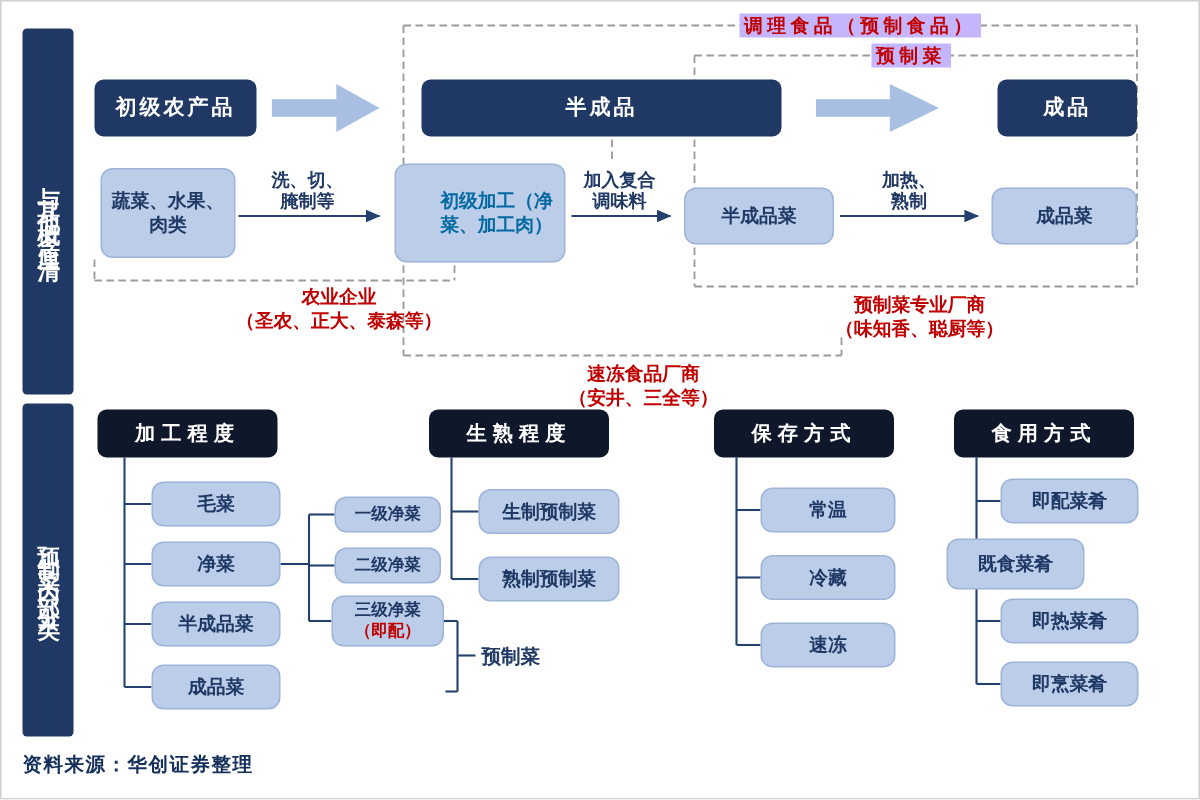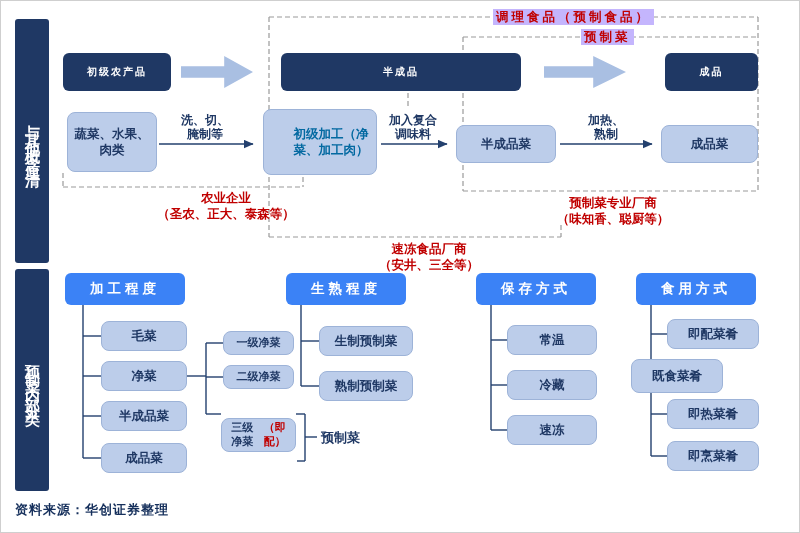--- a/index.html
+++ b/index.html
@@ -4,29 +4,29 @@
 <style>
   html,body{margin:0;padding:0;background:#ffffff;}
   .canvas{position:relative;width:800px;height:533px;background:#fff;border:1px solid #cfcfcf;
           box-sizing:border-box;overflow:hidden;
           font-family:"DejaVu Sans","Liberation Sans",sans-serif;}
   .overlay{position:absolute;left:0;top:0;width:800px;height:533px;}
   .vbar{position:absolute;background:#1f3864;border-radius:3px;color:#fff;display:flex;
         align-items:center;justify-content:center;writing-mode:vertical-rl;text-orientation:upright;
         font-weight:bold;font-size:15px;letter-spacing:8px;}
   .mainbox{position:absolute;background:#1f3864;border-radius:6px;color:#fff;display:flex;
-           align-items:center;justify-content:center;font-weight:bold;font-size:10px;letter-spacing:2px;}
-  .header{position:absolute;background:#3b82f6;border-radius:6px;color:#fff;display:flex;
+           align-items:center;justify-content:center;font-weight:bold;font-size:14px;letter-spacing:2px;}
+  .header{position:absolute;background:#0f172a;border-radius:6px;color:#fff;display:flex;
           align-items:center;justify-content:center;font-weight:bold;font-size:13.5px;letter-spacing:4px;}
   .litebox{position:absolute;background:#bccdea;border:1px solid #9db3d8;border-radius:8px;color:#1f3864;
            display:flex;align-items:center;justify-content:center;text-align:center;font-weight:bold;
            font-size:12.5px;line-height:1.3;box-sizing:border-box;padding:2px 4px;}
   .litebox.red-text{color:#0369a1;padding-left:26px;}
   .litebox.small{font-size:11px;}
-  .col{flex-direction:row;margin-top:21px;}
+  .col{flex-direction:column;}
   .sub3line2{color:#c00000;}
   .alabel{position:absolute;color:#1f3864;font-weight:bold;font-size:12px;text-align:center;line-height:14px;}
   .ann{position:absolute;color:#c00000;font-weight:bold;font-size:12.5px;text-align:center;line-height:16px;}
   .ann.onwhite{background:#c4b5fd;padding:0 3px;white-space:nowrap;}
   .bigarrow{position:absolute;background:#a9bfe2;
             clip-path:polygon(0 32%,60% 32%,60% 0,100% 50%,60% 100%,60% 68%,0 68%);}
   .plabel{position:absolute;color:#1f3864;font-weight:bold;font-size:13px;}
   .footer{position:absolute;color:#16305c;font-weight:bold;font-size:13px;letter-spacing:1px;
           font-family:"DejaVu Serif","Liberation Serif",serif;}
 </style>

